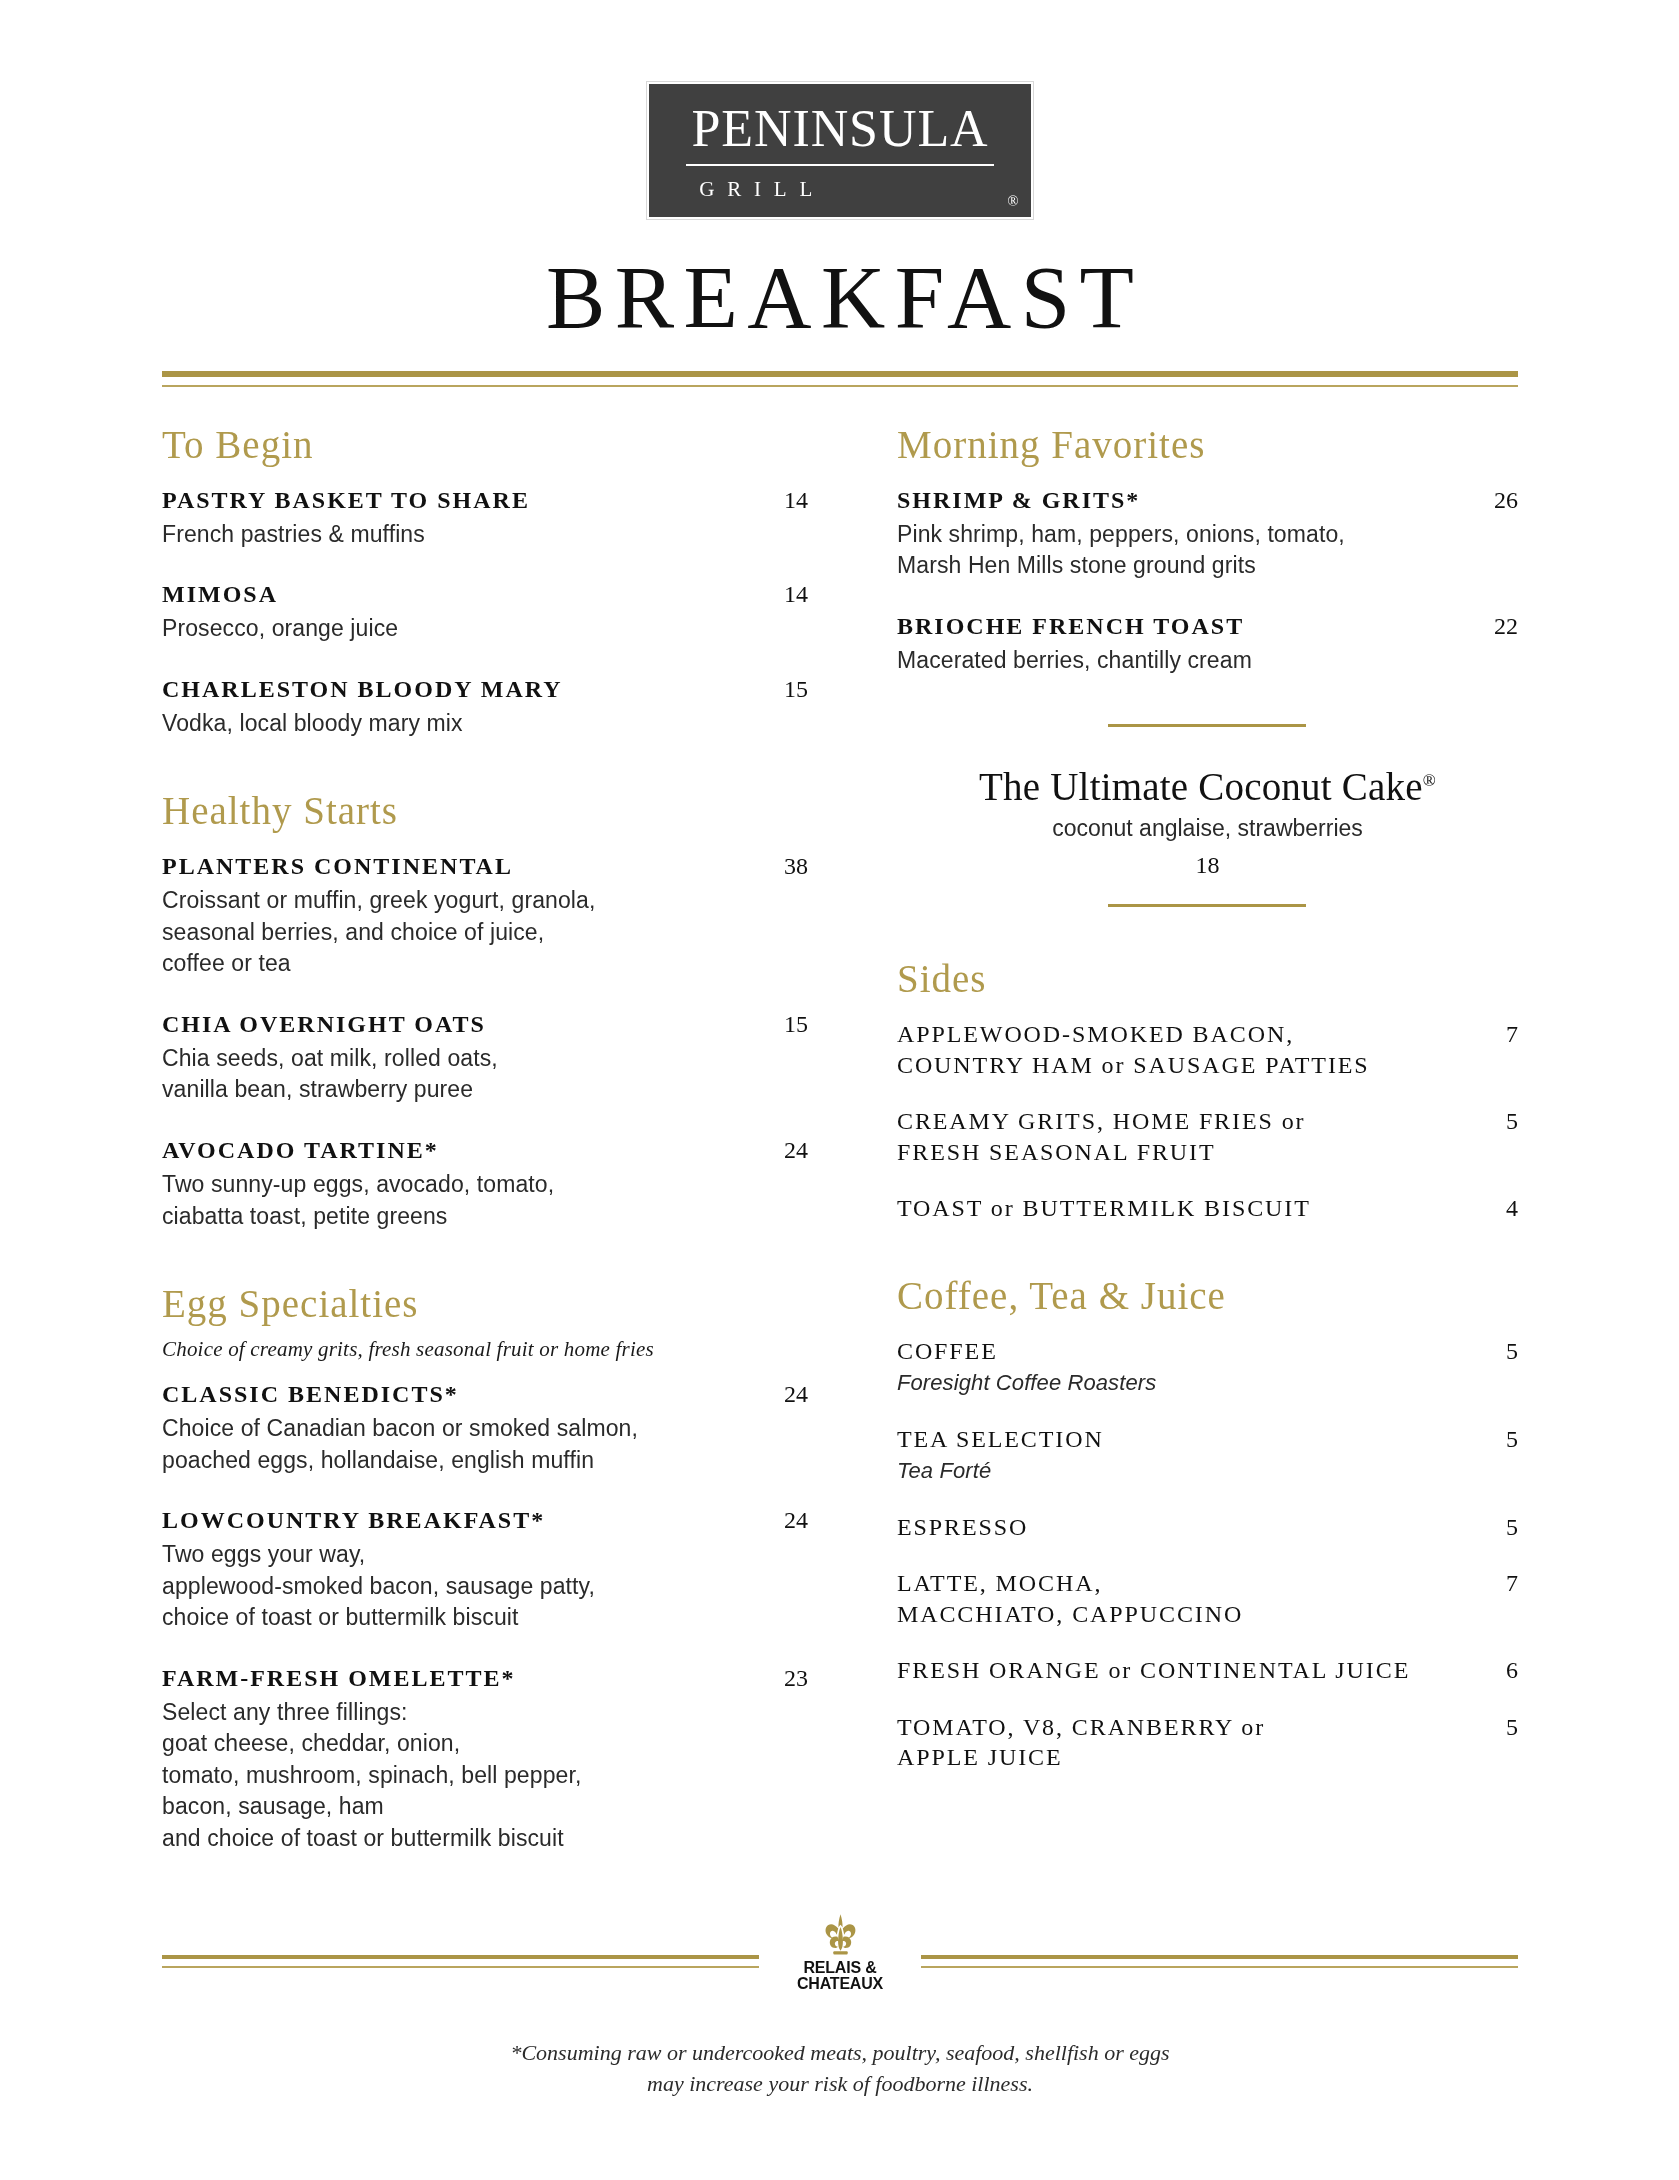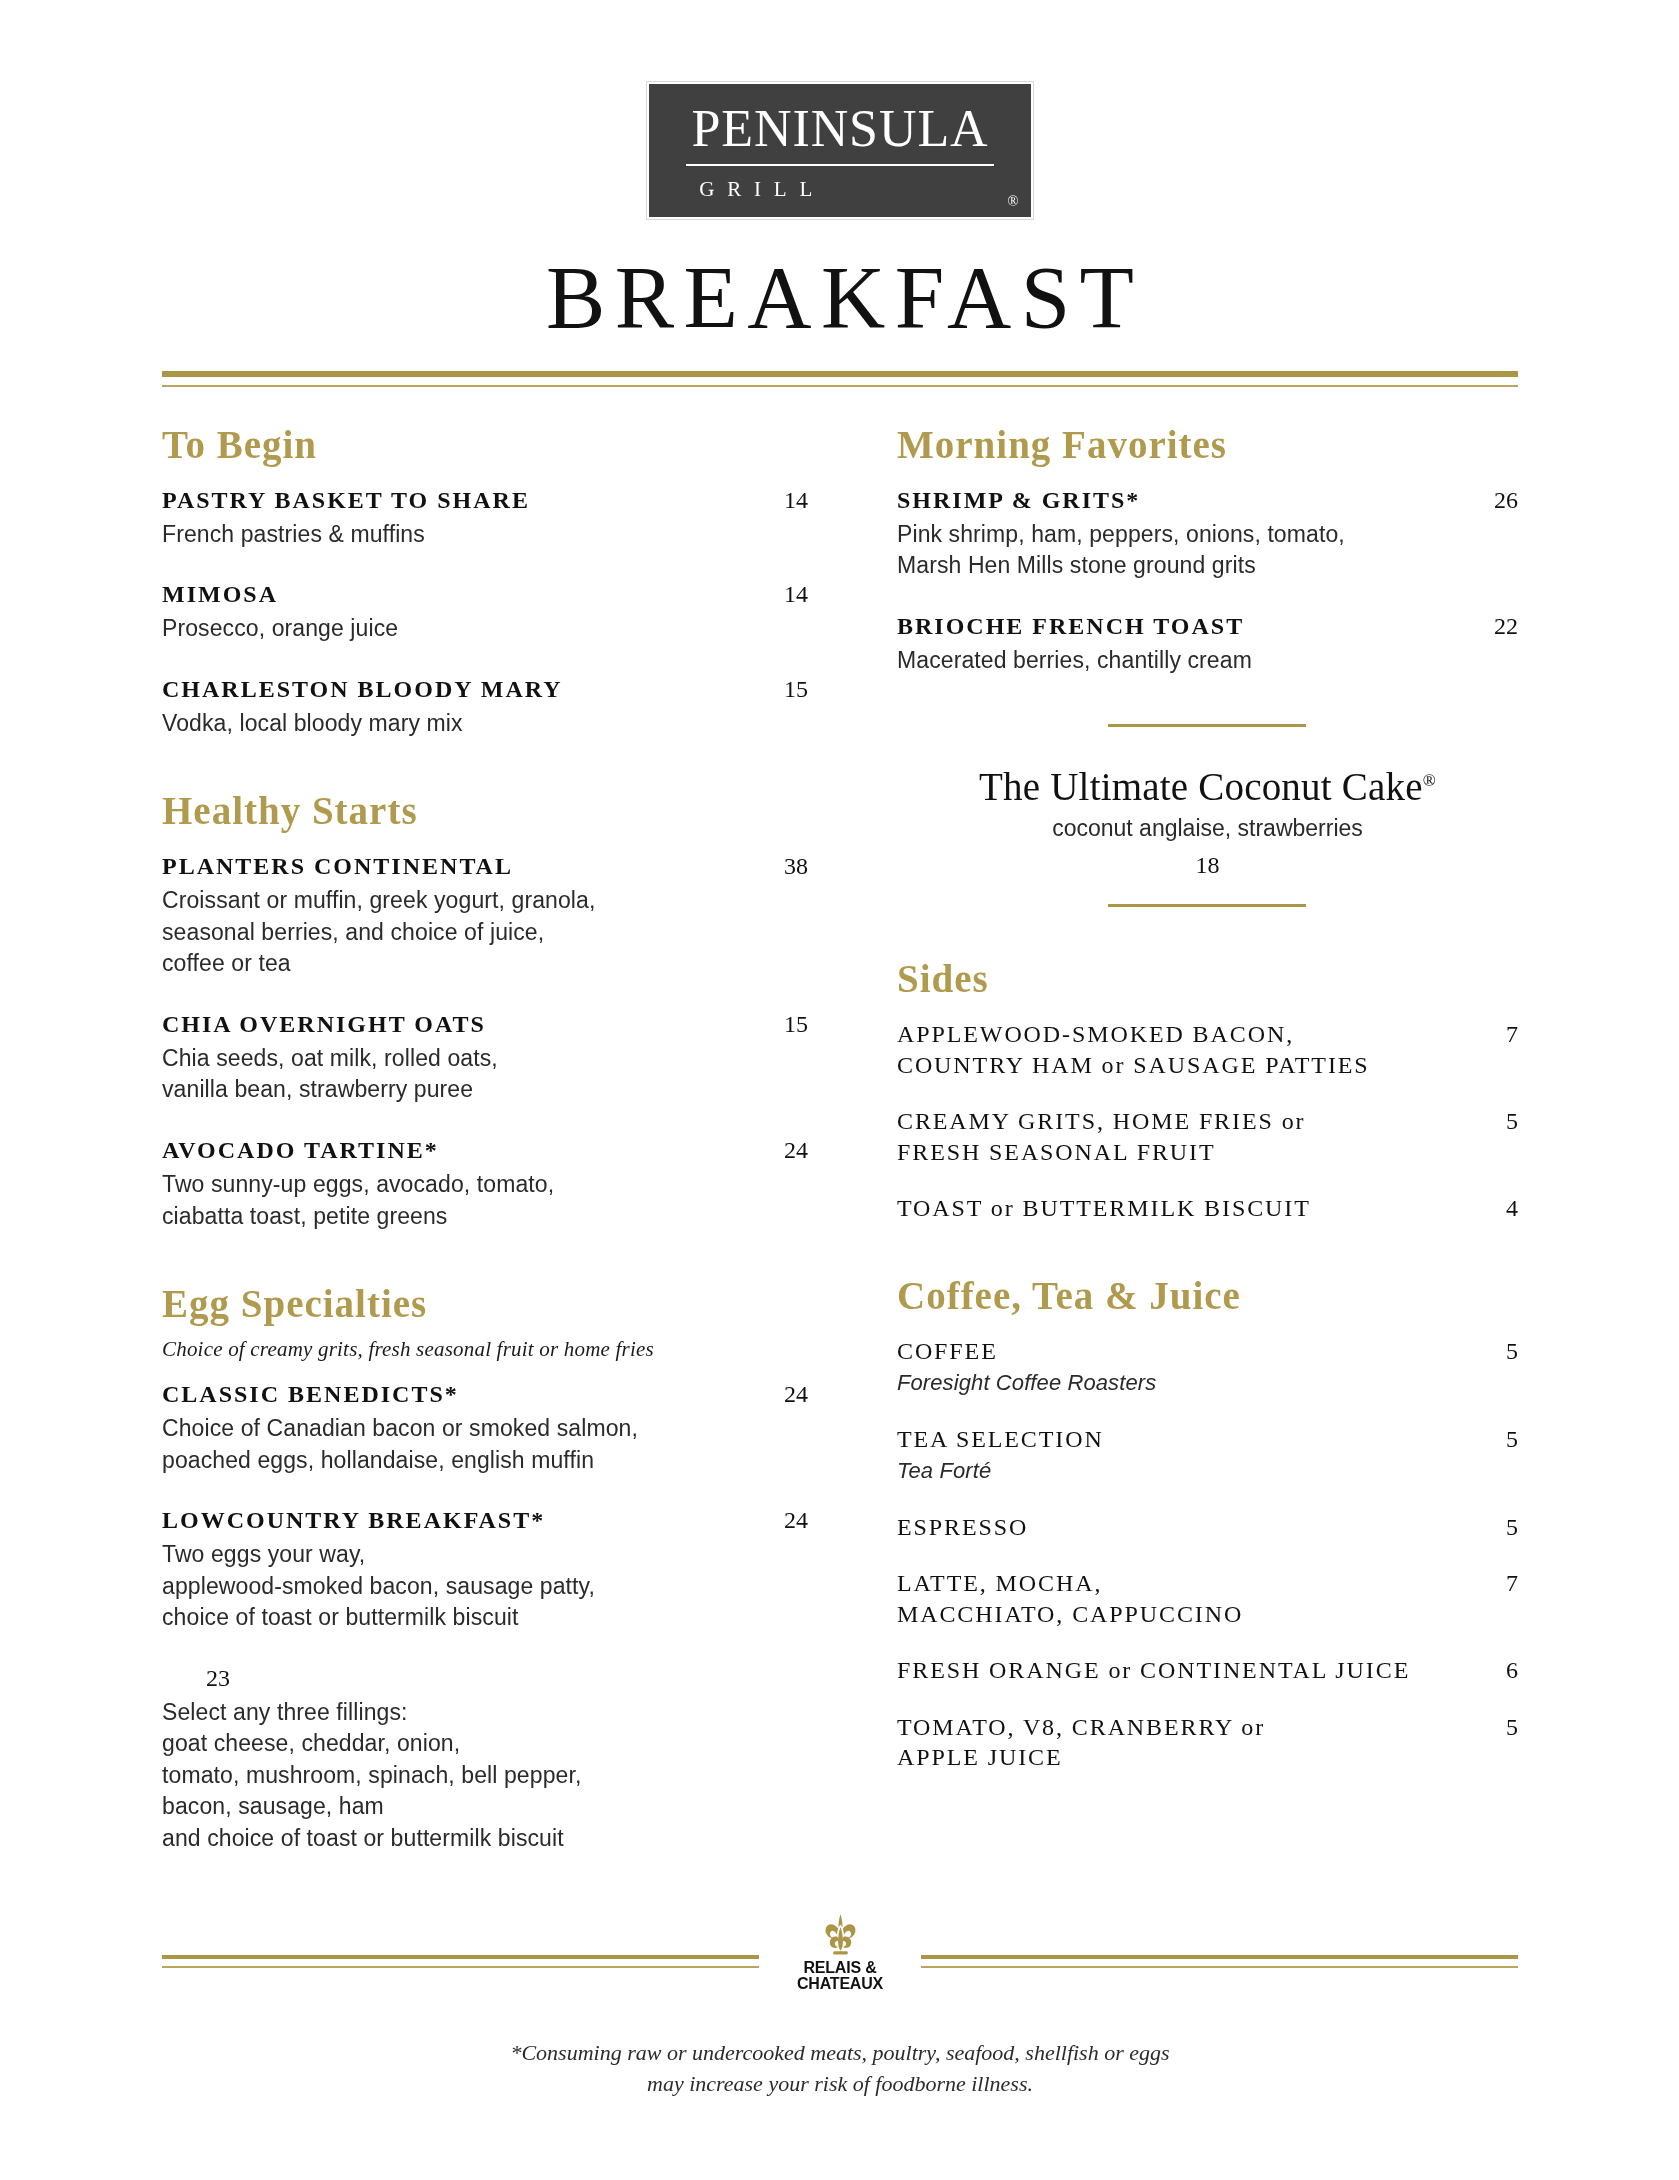--- a/index.html
+++ b/index.html
@@ -97,21 +97,21 @@
   .columns {
     display: flex;
     margin-top: 37px;
   }
   .col-left { width: 647px; }
   .col-gap  { width: 89px; flex: 0 0 89px; }
   .col-right { width: 622px; }
 
   .section-head {
     font-family: "Liberation Serif", serif;
-    font-weight: 700;
+    font-weight: 400;
     font-size: 39px;
     color: #b09a4d;
     letter-spacing: 1px;
     line-height: 1.1;
     margin: 0 0 18px 0;
   }
   .section-sub {
     font-family: "Liberation Serif", serif;
     font-style: italic;
     font-size: 21px;
@@ -357,20 +357,21 @@
         <div class="item">
           <div class="item-head">
             <div class="item-name">LOWCOUNTRY BREAKFAST*</div>
             <div class="item-price">24</div>
           </div>
           <div class="item-desc">Two eggs your way,<br>applewood-smoked bacon, sausage patty,<br>choice of toast or buttermilk biscuit</div>
         </div>
 
         <div class="item">
           <div class="item-head">
+            <div class="item-name">FARM-FRESH OMELETTE*</div>
             <div class="item-price">23</div>
           </div>
           <div class="item-desc">Select any three fillings:<br>goat cheese, cheddar, onion,<br>tomato, mushroom, spinach, bell pepper,<br>bacon, sausage, ham<br>and choice of toast or buttermilk biscuit</div>
         </div>
       </div>
 
     </div>
 
     <div class="col-gap"></div>
 

